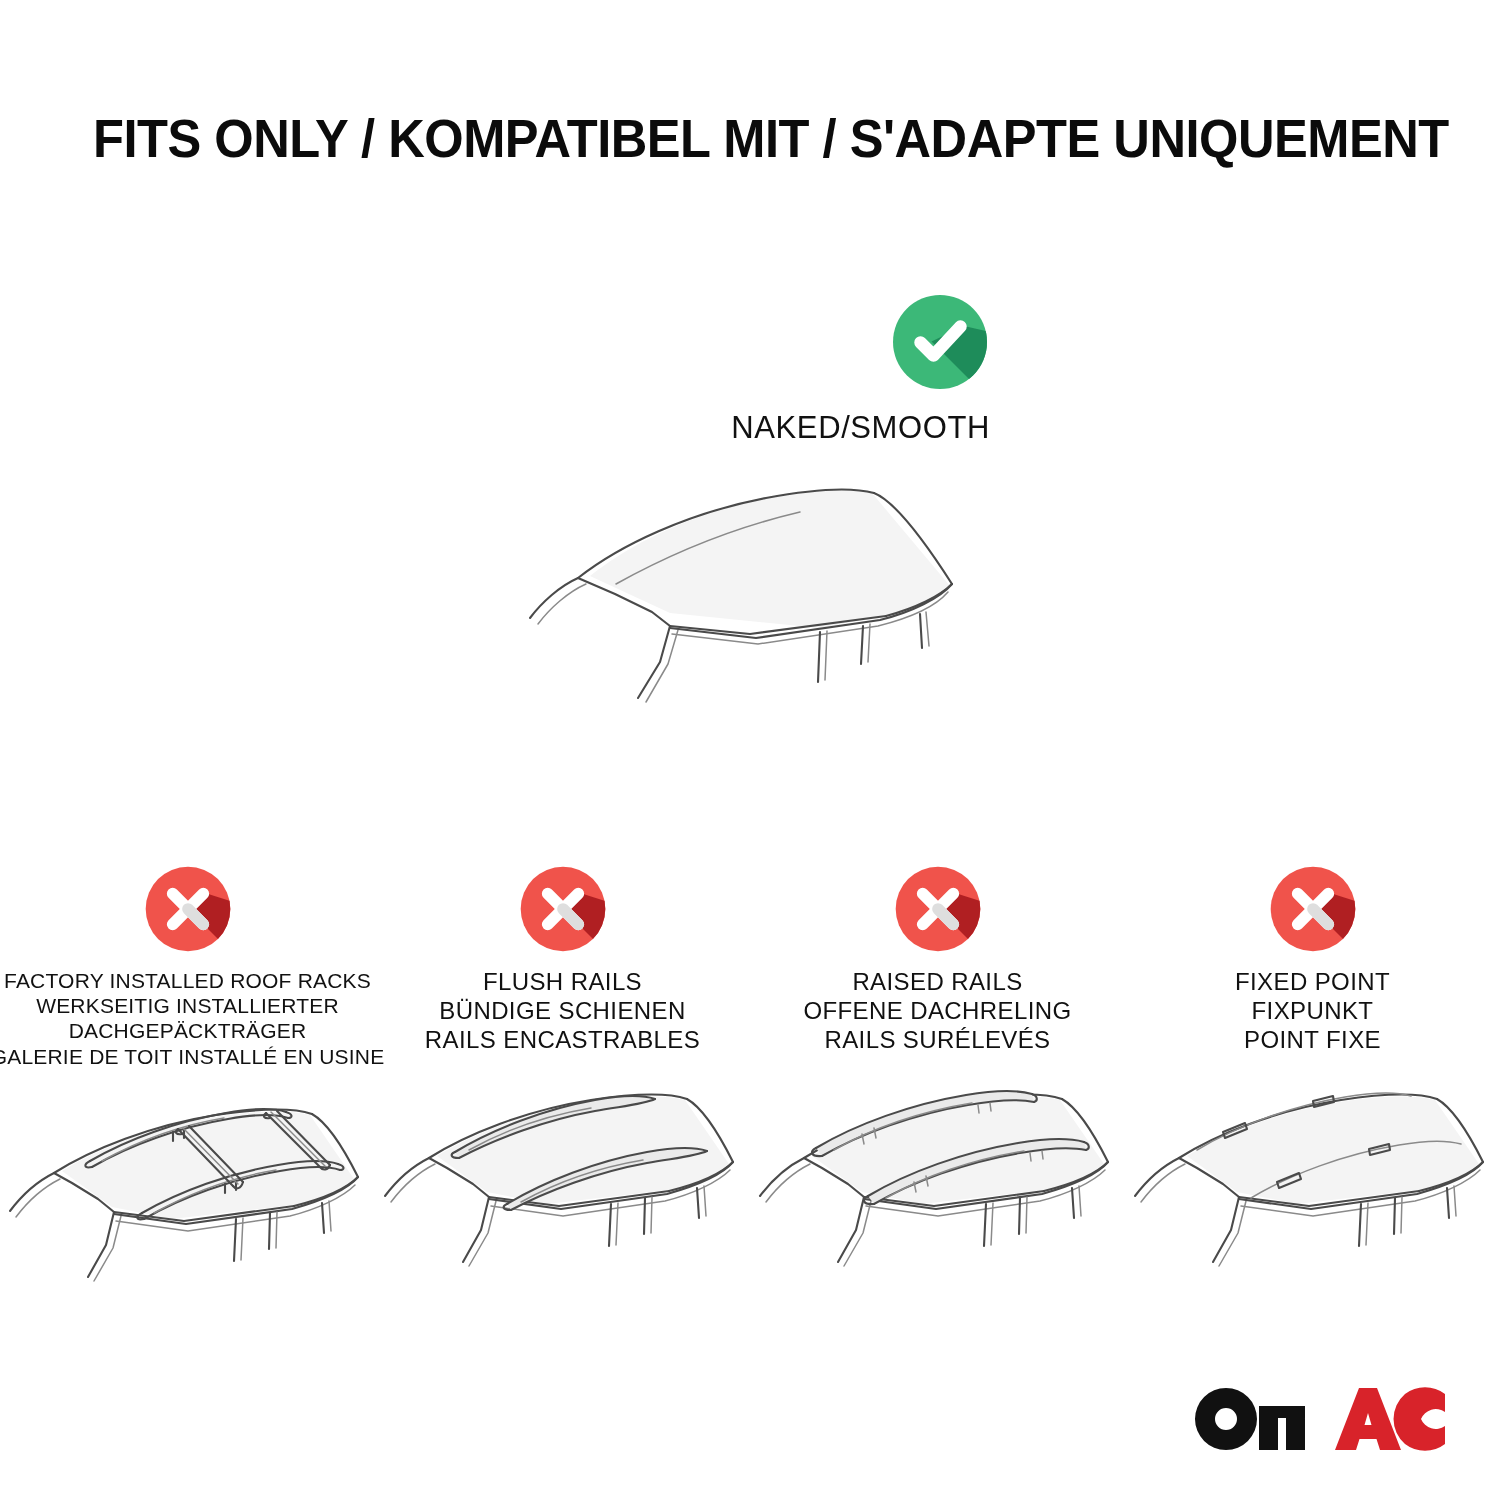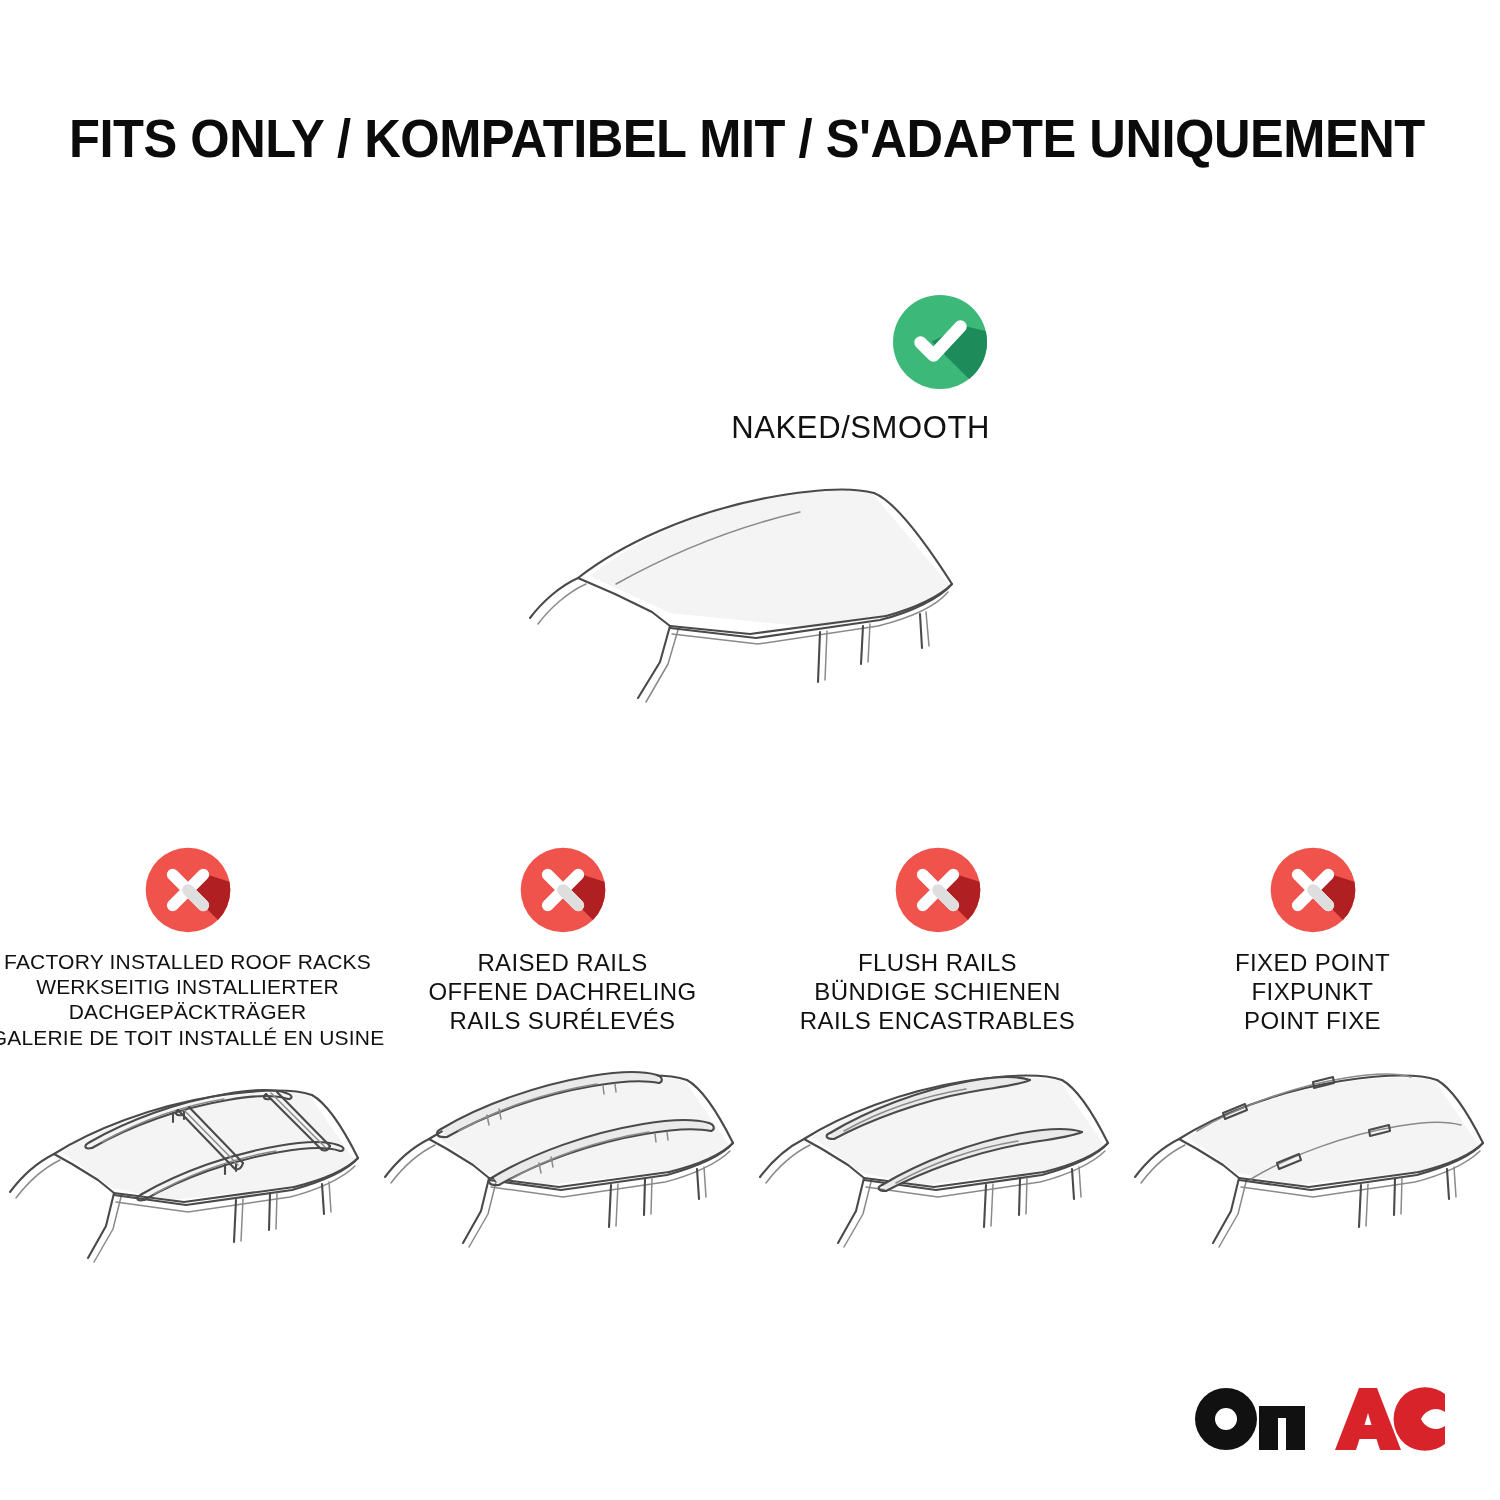--- a/index.html
+++ b/index.html
@@ -7,21 +7,21 @@
     width:1500px;height:1500px;
     background:#ffffff;
     font-family:"Liberation Sans", sans-serif;
     overflow:hidden;
     position:relative;
   }
 
   
   .title-bar{
     position:absolute;
-    left:69px; top:108px;
+    left:93px; top:108px;
     width:1360px; height:60px;
     display:flex; align-items:center;
   }
   .title-text{
     font-family:"Liberation Sans", sans-serif;
     font-weight:700;
     font-size:53px;
     letter-spacing:-0.5px;
     color:#0b0b0b;
     white-space:nowrap;
@@ -61,21 +61,21 @@
   }
 
   .hero-art{
     margin-top:20px;
     width:470px;height:250px;
   }
 
   
   .grid{
     position:absolute;
-    left:0; top:845px;
+    left:0; top:864px;
     width:1500px;
     display:flex;
   }
   .cell{
     width:375px;
     display:flex;flex-direction:column;align-items:center;
   }
   .cell .badge{width:90px;height:90px;}
   .cell-labels{
     margin-top:14px;
@@ -246,36 +246,36 @@
         <path class="line" d="M264 34 C260 37 262 40 268 39"></path>
         <path class="line" d="M318 88 C321 92 326 91 328 86"></path>
       </svg>
     </div>
   </div>
 
   <div class="cell">
     <div class="badge">
       <svg viewBox="0 0 100 100" xmlns="http://www.w3.org/2000/svg">
         <defs>
-            <clipPath id="cc3">
+            <clipPath id="cc2">
               <circle cx="50" cy="50" r="47"></circle>
             </clipPath>
           </defs>
         <circle cx="50" cy="50" r="47" fill="#F0534B"></circle>
-        <g clip-path="url(#cc3)">
+        <g clip-path="url(#cc2)">
           <path d="M50 50 L100 100 L100 42 L62 30 Z" fill="#B01F22"></path>
         </g>
         <path d="M33 33 L67 67 M67 33 L33 67" stroke="#ffffff" stroke-width="13" stroke-linecap="round" fill="none"></path>
         <path d="M50 50 L67 67" stroke="#dedede" stroke-width="13" stroke-linecap="round" fill="none"></path>
       </svg>
     </div>
     <div class="cell-labels">
-      <div>RAISED RAILS</div>
-      <div>OFFENE DACHRELING</div>
-      <div>RAILS SURÉLEVÉS</div>
+      <div>FLUSH RAILS</div>
+      <div>BÜNDIGE SCHIENEN</div>
+      <div>RAILS ENCASTRABLES</div>
     </div>
     <div class="cell-art">
       <svg viewBox="0 0 372 215" xmlns="http://www.w3.org/2000/svg">
         <path class="fill-soft" d="M60 92 C95 70 150 48 212 38 C258 31 290 31 308 36 L352 100 C340 110 318 120 292 126 L170 140 L110 128 Z"></path>
         <path class="line" d="M52 94 C90 70 150 46 214 36 C260 29 292 29 310 35"></path>
         <path class="line" d="M310 35 C326 44 342 70 356 98"></path>
         <path class="line" d="M356 98 C344 110 320 120 292 127"></path>
         <path class="line" d="M292 127 L182 142 L112 133"></path>
         <path class="line" d="M112 133 L96 120 L70 104 L52 94"></path>
         <path class="line" d="M52 94 C36 102 20 116 8 132"></path>
@@ -284,62 +284,55 @@
         <path class="line-thin" d="M119 137 L111 169 L92 202"></path>
         <path class="line" d="M356 98 C344 112 318 122 290 130 L184 145 L112 135"></path>
         <path class="line-thin" d="M353 106 C341 118 316 130 288 137 L186 152 L114 142"></path>
         <path class="line" d="M234 140 L232 182"></path>
         <path class="line-thin" d="M241 139 L239 181"></path>
         <path class="line" d="M268 134 L267 170"></path>
         <path class="line-thin" d="M275 133 L274 169"></path>
         <path class="line" d="M320 124 L322 154"></path>
         <path class="line-thin" d="M327 122 L329 152"></path>
 
-        <path class="fill-soft2" d="M64 84 C104 60 160 40 214 31 C244 26 266 26 280 30 L282 38 C268 35 244 36 216 41 C162 50 108 70 70 92 Z"></path>
-        <path class="line" d="M64 84 C104 60 160 40 214 31 C244 26 266 26 280 30"></path>
-        <path class="line" d="M70 92 C108 70 162 50 216 41 C244 36 268 35 282 38"></path>
-        <path class="line" d="M64 84 C58 87 58 93 70 92"></path>
-        <path class="line" d="M280 30 C286 32 286 37 282 38"></path>
-
-        <path class="line-thin" d="M110 70 L112 80 M122 64 L124 74"></path>
-        <path class="line-thin" d="M226 41 L227 49 M238 39 L239 47"></path>
-        <path class="line-thin" d="M82 86 C120 64 170 47 220 39"></path>
-
-        <path class="fill-soft2" d="M116 132 C156 108 212 88 266 79 C296 74 318 74 332 78 L334 86 C320 83 296 84 268 89 C214 98 160 118 122 140 Z"></path>
-        <path class="line" d="M116 132 C156 108 212 88 266 79 C296 74 318 74 332 78"></path>
-        <path class="line" d="M122 140 C160 118 214 98 268 89 C296 84 320 83 334 86"></path>
-        <path class="line" d="M116 132 C110 135 110 141 122 140"></path>
-        <path class="line" d="M332 78 C338 80 338 85 334 86"></path>
-        <path class="line-thin" d="M162 118 L164 128 M174 112 L176 122"></path>
-        <path class="line-thin" d="M278 89 L279 97 M290 87 L291 95"></path>
-        <path class="line-thin" d="M134 134 C172 112 222 95 272 87"></path>
+        <path class="fill-soft2" d="M78 88 C116 65 168 45 218 36 C246 31 266 31 278 35 C268 40 246 42 218 47 C168 56 118 75 82 94 Z"></path>
+        <path class="line" d="M78 88 C116 65 168 45 218 36 C246 31 266 31 278 35"></path>
+        <path class="line" d="M82 94 C118 75 168 56 218 47 C246 42 268 40 278 35"></path>
+        <path class="line" d="M78 88 C73 90 73 94 82 94"></path>
+        <path class="line-thin" d="M92 86 C128 66 172 51 214 44"></path>
+
+        <path class="fill-soft2" d="M130 140 C168 117 220 97 270 88 C298 83 318 83 330 87 C320 92 298 94 270 99 C220 108 170 127 134 146 Z"></path>
+        <path class="line" d="M130 140 C168 117 220 97 270 88 C298 83 318 83 330 87"></path>
+        <path class="line" d="M134 146 C170 127 220 108 270 99 C298 94 320 92 330 87"></path>
+        <path class="line" d="M130 140 C125 142 125 146 134 146"></path>
+        <path class="line-thin" d="M144 138 C180 118 224 103 266 96"></path>
       </svg>
     </div>
   </div>
 
   <div class="cell">
     <div class="badge">
       <svg viewBox="0 0 100 100" xmlns="http://www.w3.org/2000/svg">
         <defs>
-            <clipPath id="cc2">
+            <clipPath id="cc3">
               <circle cx="50" cy="50" r="47"></circle>
             </clipPath>
           </defs>
         <circle cx="50" cy="50" r="47" fill="#F0534B"></circle>
-        <g clip-path="url(#cc2)">
+        <g clip-path="url(#cc3)">
           <path d="M50 50 L100 100 L100 42 L62 30 Z" fill="#B01F22"></path>
         </g>
         <path d="M33 33 L67 67 M67 33 L33 67" stroke="#ffffff" stroke-width="13" stroke-linecap="round" fill="none"></path>
         <path d="M50 50 L67 67" stroke="#dedede" stroke-width="13" stroke-linecap="round" fill="none"></path>
       </svg>
     </div>
     <div class="cell-labels">
-      <div>FLUSH RAILS</div>
-      <div>BÜNDIGE SCHIENEN</div>
-      <div>RAILS ENCASTRABLES</div>
+      <div>RAISED RAILS</div>
+      <div>OFFENE DACHRELING</div>
+      <div>RAILS SURÉLEVÉS</div>
     </div>
     <div class="cell-art">
       <svg viewBox="0 0 372 215" xmlns="http://www.w3.org/2000/svg">
         <path class="fill-soft" d="M60 92 C95 70 150 48 212 38 C258 31 290 31 308 36 L352 100 C340 110 318 120 292 126 L170 140 L110 128 Z"></path>
         <path class="line" d="M52 94 C90 70 150 46 214 36 C260 29 292 29 310 35"></path>
         <path class="line" d="M310 35 C326 44 342 70 356 98"></path>
         <path class="line" d="M356 98 C344 110 320 120 292 127"></path>
         <path class="line" d="M292 127 L182 142 L112 133"></path>
         <path class="line" d="M112 133 L96 120 L70 104 L52 94"></path>
         <path class="line" d="M52 94 C36 102 20 116 8 132"></path>
@@ -348,31 +341,38 @@
         <path class="line-thin" d="M119 137 L111 169 L92 202"></path>
         <path class="line" d="M356 98 C344 112 318 122 290 130 L184 145 L112 135"></path>
         <path class="line-thin" d="M353 106 C341 118 316 130 288 137 L186 152 L114 142"></path>
         <path class="line" d="M234 140 L232 182"></path>
         <path class="line-thin" d="M241 139 L239 181"></path>
         <path class="line" d="M268 134 L267 170"></path>
         <path class="line-thin" d="M275 133 L274 169"></path>
         <path class="line" d="M320 124 L322 154"></path>
         <path class="line-thin" d="M327 122 L329 152"></path>
 
-        <path class="fill-soft2" d="M78 88 C116 65 168 45 218 36 C246 31 266 31 278 35 C268 40 246 42 218 47 C168 56 118 75 82 94 Z"></path>
-        <path class="line" d="M78 88 C116 65 168 45 218 36 C246 31 266 31 278 35"></path>
-        <path class="line" d="M82 94 C118 75 168 56 218 47 C246 42 268 40 278 35"></path>
-        <path class="line" d="M78 88 C73 90 73 94 82 94"></path>
-        <path class="line-thin" d="M92 86 C128 66 172 51 214 44"></path>
-
-        <path class="fill-soft2" d="M130 140 C168 117 220 97 270 88 C298 83 318 83 330 87 C320 92 298 94 270 99 C220 108 170 127 134 146 Z"></path>
-        <path class="line" d="M130 140 C168 117 220 97 270 88 C298 83 318 83 330 87"></path>
-        <path class="line" d="M134 146 C170 127 220 108 270 99 C298 94 320 92 330 87"></path>
-        <path class="line" d="M130 140 C125 142 125 146 134 146"></path>
-        <path class="line-thin" d="M144 138 C180 118 224 103 266 96"></path>
+        <path class="fill-soft2" d="M64 84 C104 60 160 40 214 31 C244 26 266 26 280 30 L282 38 C268 35 244 36 216 41 C162 50 108 70 70 92 Z"></path>
+        <path class="line" d="M64 84 C104 60 160 40 214 31 C244 26 266 26 280 30"></path>
+        <path class="line" d="M70 92 C108 70 162 50 216 41 C244 36 268 35 282 38"></path>
+        <path class="line" d="M64 84 C58 87 58 93 70 92"></path>
+        <path class="line" d="M280 30 C286 32 286 37 282 38"></path>
+
+        <path class="line-thin" d="M110 70 L112 80 M122 64 L124 74"></path>
+        <path class="line-thin" d="M226 41 L227 49 M238 39 L239 47"></path>
+        <path class="line-thin" d="M82 86 C120 64 170 47 220 39"></path>
+
+        <path class="fill-soft2" d="M116 132 C156 108 212 88 266 79 C296 74 318 74 332 78 L334 86 C320 83 296 84 268 89 C214 98 160 118 122 140 Z"></path>
+        <path class="line" d="M116 132 C156 108 212 88 266 79 C296 74 318 74 332 78"></path>
+        <path class="line" d="M122 140 C160 118 214 98 268 89 C296 84 320 83 334 86"></path>
+        <path class="line" d="M116 132 C110 135 110 141 122 140"></path>
+        <path class="line" d="M332 78 C338 80 338 85 334 86"></path>
+        <path class="line-thin" d="M162 118 L164 128 M174 112 L176 122"></path>
+        <path class="line-thin" d="M278 89 L279 97 M290 87 L291 95"></path>
+        <path class="line-thin" d="M134 134 C172 112 222 95 272 87"></path>
       </svg>
     </div>
   </div>
 
   <div class="cell">
     <div class="badge">
       <svg viewBox="0 0 100 100" xmlns="http://www.w3.org/2000/svg">
         <defs>
             <clipPath id="cc4">
               <circle cx="50" cy="50" r="47"></circle>

